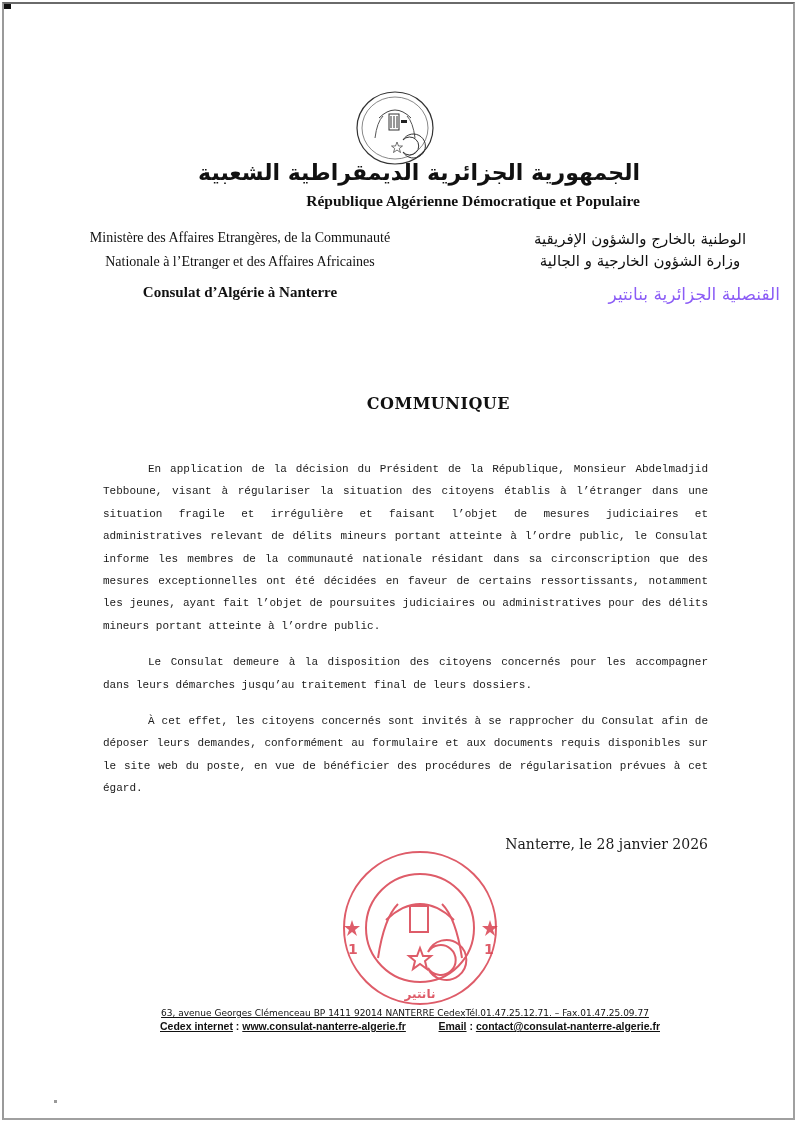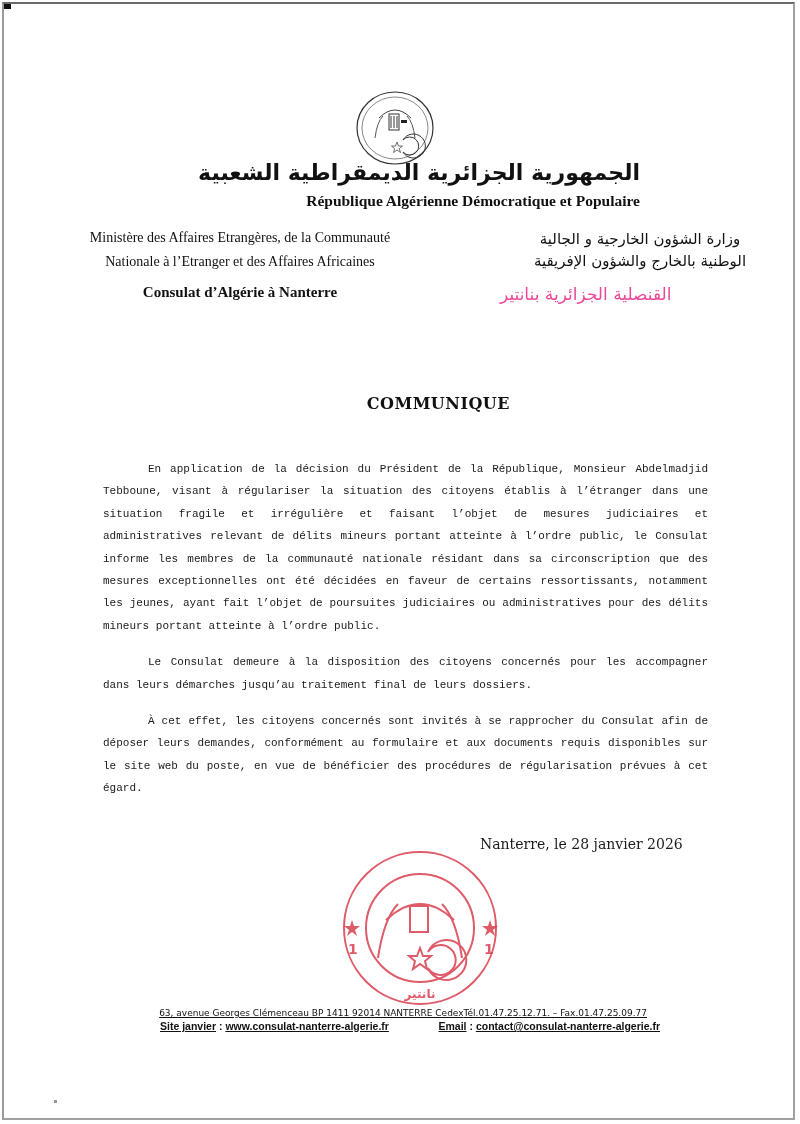--- a/index.html
+++ b/index.html
@@ -28,42 +28,42 @@
   }
   .consulat-fr {
     position:absolute; left:40px; top:284px; width:400px; text-align:center;
     font-family:"Liberation Serif", serif; font-size:15px; font-weight:bold; color:#111;
   }
   .ministry-ar {
     position:absolute; left:500px; top:228px; width:280px; text-align:center; direction:rtl;
     font-family:"DejaVu Sans", sans-serif; font-size:15px; color:#111; line-height:22px;
   }
   .consulat-ar {
-    position:absolute; left:500px; top:284px; width:280px; text-align:left; direction:rtl;
-    font-family:"DejaVu Sans", sans-serif; font-size:17px; color:#ec4899;
+    position:absolute; left:500px; top:284px; width:280px; text-align:right; direction:rtl;
+    font-family:"DejaVu Sans", sans-serif; font-size:17px; color:#8b5cf6;
   }
   .communique {
     position:absolute; left:300px; top:394px; width:210px; text-align:right;
     font-family:"DejaVu Serif", serif; font-size:16px; font-weight:bold; color:#111; letter-spacing:0.5px;
   }
   .body-text {
     position:absolute; left:103px; top:458px; width:605px;
     font-family:Liberation Mono, monospace; font-size:11px; color:#1a1a1a;
     line-height:22.4px; text-align:justify;
   }
   .body-text p { margin:0 0 14px 0; text-indent:45px; }
   .date-line {
-    position:absolute; left:480px; top:836px; width:228px; 
+    position:absolute; left:480px; top:836px; width:228px; text-align:right;
     font-family:"DejaVu Serif", serif; font-size:14px; color:#1a1a1a;
   }
   .stamp { position:absolute; left:338px; top:848px; width:165px; height:165px; }
   .footer-addr {
-    position:absolute; left:137px; top:1008px; width:510px;
+    position:absolute; left:150px; top:1008px; width:510px;
     font-family:"DejaVu Sans", sans-serif; font-size:9px; color:#111;
-    display:flex; justify-content:flex-end; text-decoration:underline;
+    display:flex; justify-content:center; text-decoration:underline;
   }
   .footer-web {
     position:absolute; left:160px; top:1020px; width:500px;
     font-family:"Liberation Sans", sans-serif; font-size:10.5px; font-weight:bold; color:#111;
     display:flex; justify-content:space-between;
   }
   .u { text-decoration: underline; }
   .speck { position:absolute; left:54px; top:1100px; width:3px; height:3px; background:#999; }
 </style>
 </head>
@@ -91,22 +91,22 @@
 <div class="arabic-title">الجمهورية الجزائرية الديمقراطية الشعبية</div>
 <div class="fr-title">République Algérienne Démocratique et Populaire</div>
 
 <div class="ministry-fr">
   <div>Ministère des Affaires Etrangères, de la Communauté</div>
   <div>Nationale à l’Etranger et des Affaires Africaines</div>
 </div>
 <div class="consulat-fr">Consulat d’Algérie à Nanterre</div>
 
 <div class="ministry-ar">
+  <div>الوطنية بالخارج والشؤون الإفريقية</div>
   <div>وزارة الشؤون الخارجية و الجالية</div>
-  <div>الوطنية بالخارج والشؤون الإفريقية</div>
 </div>
 <div class="consulat-ar">القنصلية الجزائرية بنانتير</div>
 
 <div class="communique">COMMUNIQUE</div>
 
 <div class="body-text">
   <p>En application de la décision du Président de la République, Monsieur Abdelmadjid Tebboune, visant à régulariser la situation des citoyens établis à l’étranger dans une situation fragile et irrégulière et faisant l’objet de mesures judiciaires et administratives relevant de délits mineurs portant atteinte à l’ordre public, le Consulat informe les membres de la communauté nationale résidant dans sa circonscription que des mesures exceptionnelles ont été décidées en faveur de certains ressortissants, notamment les jeunes, ayant fait l’objet de poursuites judiciaires ou administratives pour des délits mineurs portant atteinte à l’ordre public.</p>
   <p>Le Consulat demeure à la disposition des citoyens concernés pour les accompagner dans leurs démarches jusqu’au traitement final de leurs dossiers.</p>
   <p>À cet effet, les citoyens concernés sont invités à se rapprocher du Consulat afin de déposer leurs demandes, conformément au formulaire et aux documents requis disponibles sur le site web du poste, en vue de bénéficier des procédures de régularisation prévues à cet égard.</p>
 </div>
@@ -132,20 +132,20 @@
     <text x="82" y="150" text-anchor="middle" font-family="DejaVu Sans, sans-serif" font-size="12" font-weight="bold">نانتير</text>
   </g>
 </svg>
 
 <div class="footer-addr">
   <span>63, avenue Georges Clémenceau BP 1411 92014 NANTERRE Cedex</span>
   <span>Tél.01.47.25.12.71. – Fax.01.47.25.09.77</span>
 </div>
 <div class="footer-web">
   <span>
-    <span class="u">Site janvier</span><span> : </span><span class="u">www.consulat-nanterre-algerie.fr</span>
+    <span class="u">Cedex internet</span><span> : </span><span class="u">www.consulat-nanterre-algerie.fr</span>
   </span>
   <span>
     <span class="u">Email</span><span> : </span><span class="u">contact@consulat-nanterre-algerie.fr</span>
   </span>
 </div>
 
 <div class="speck"></div>
 
 </body></html>

